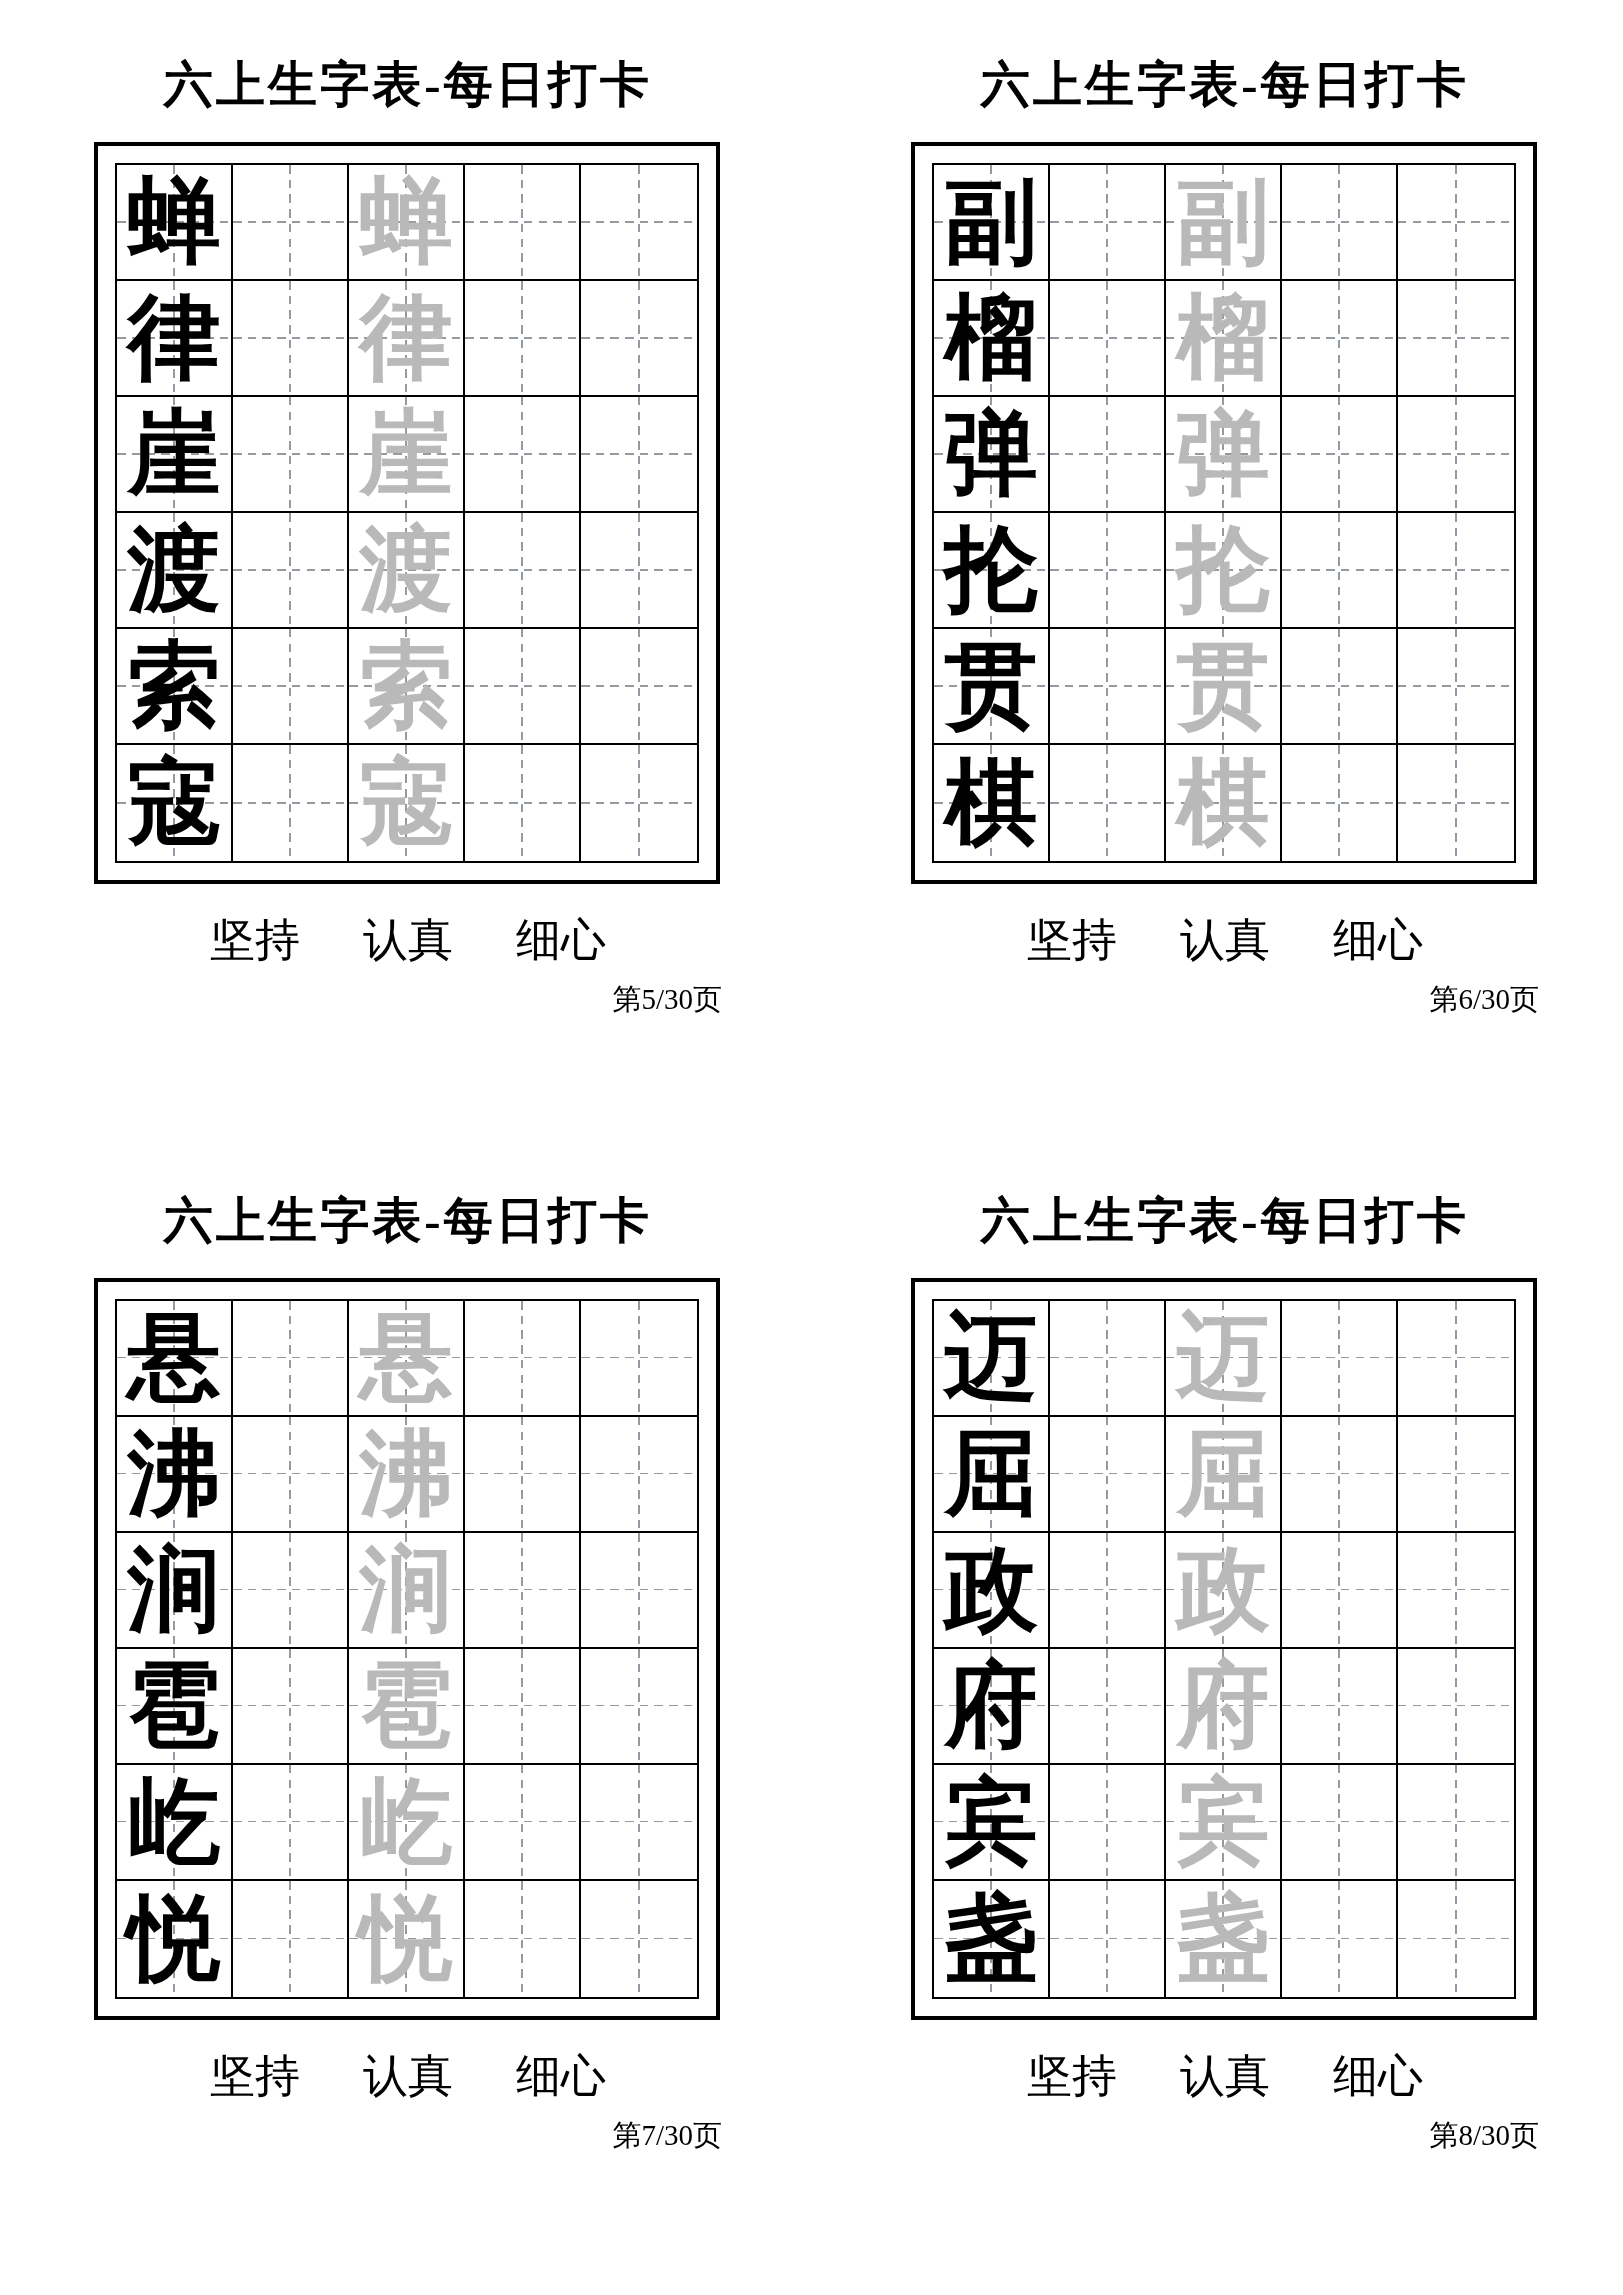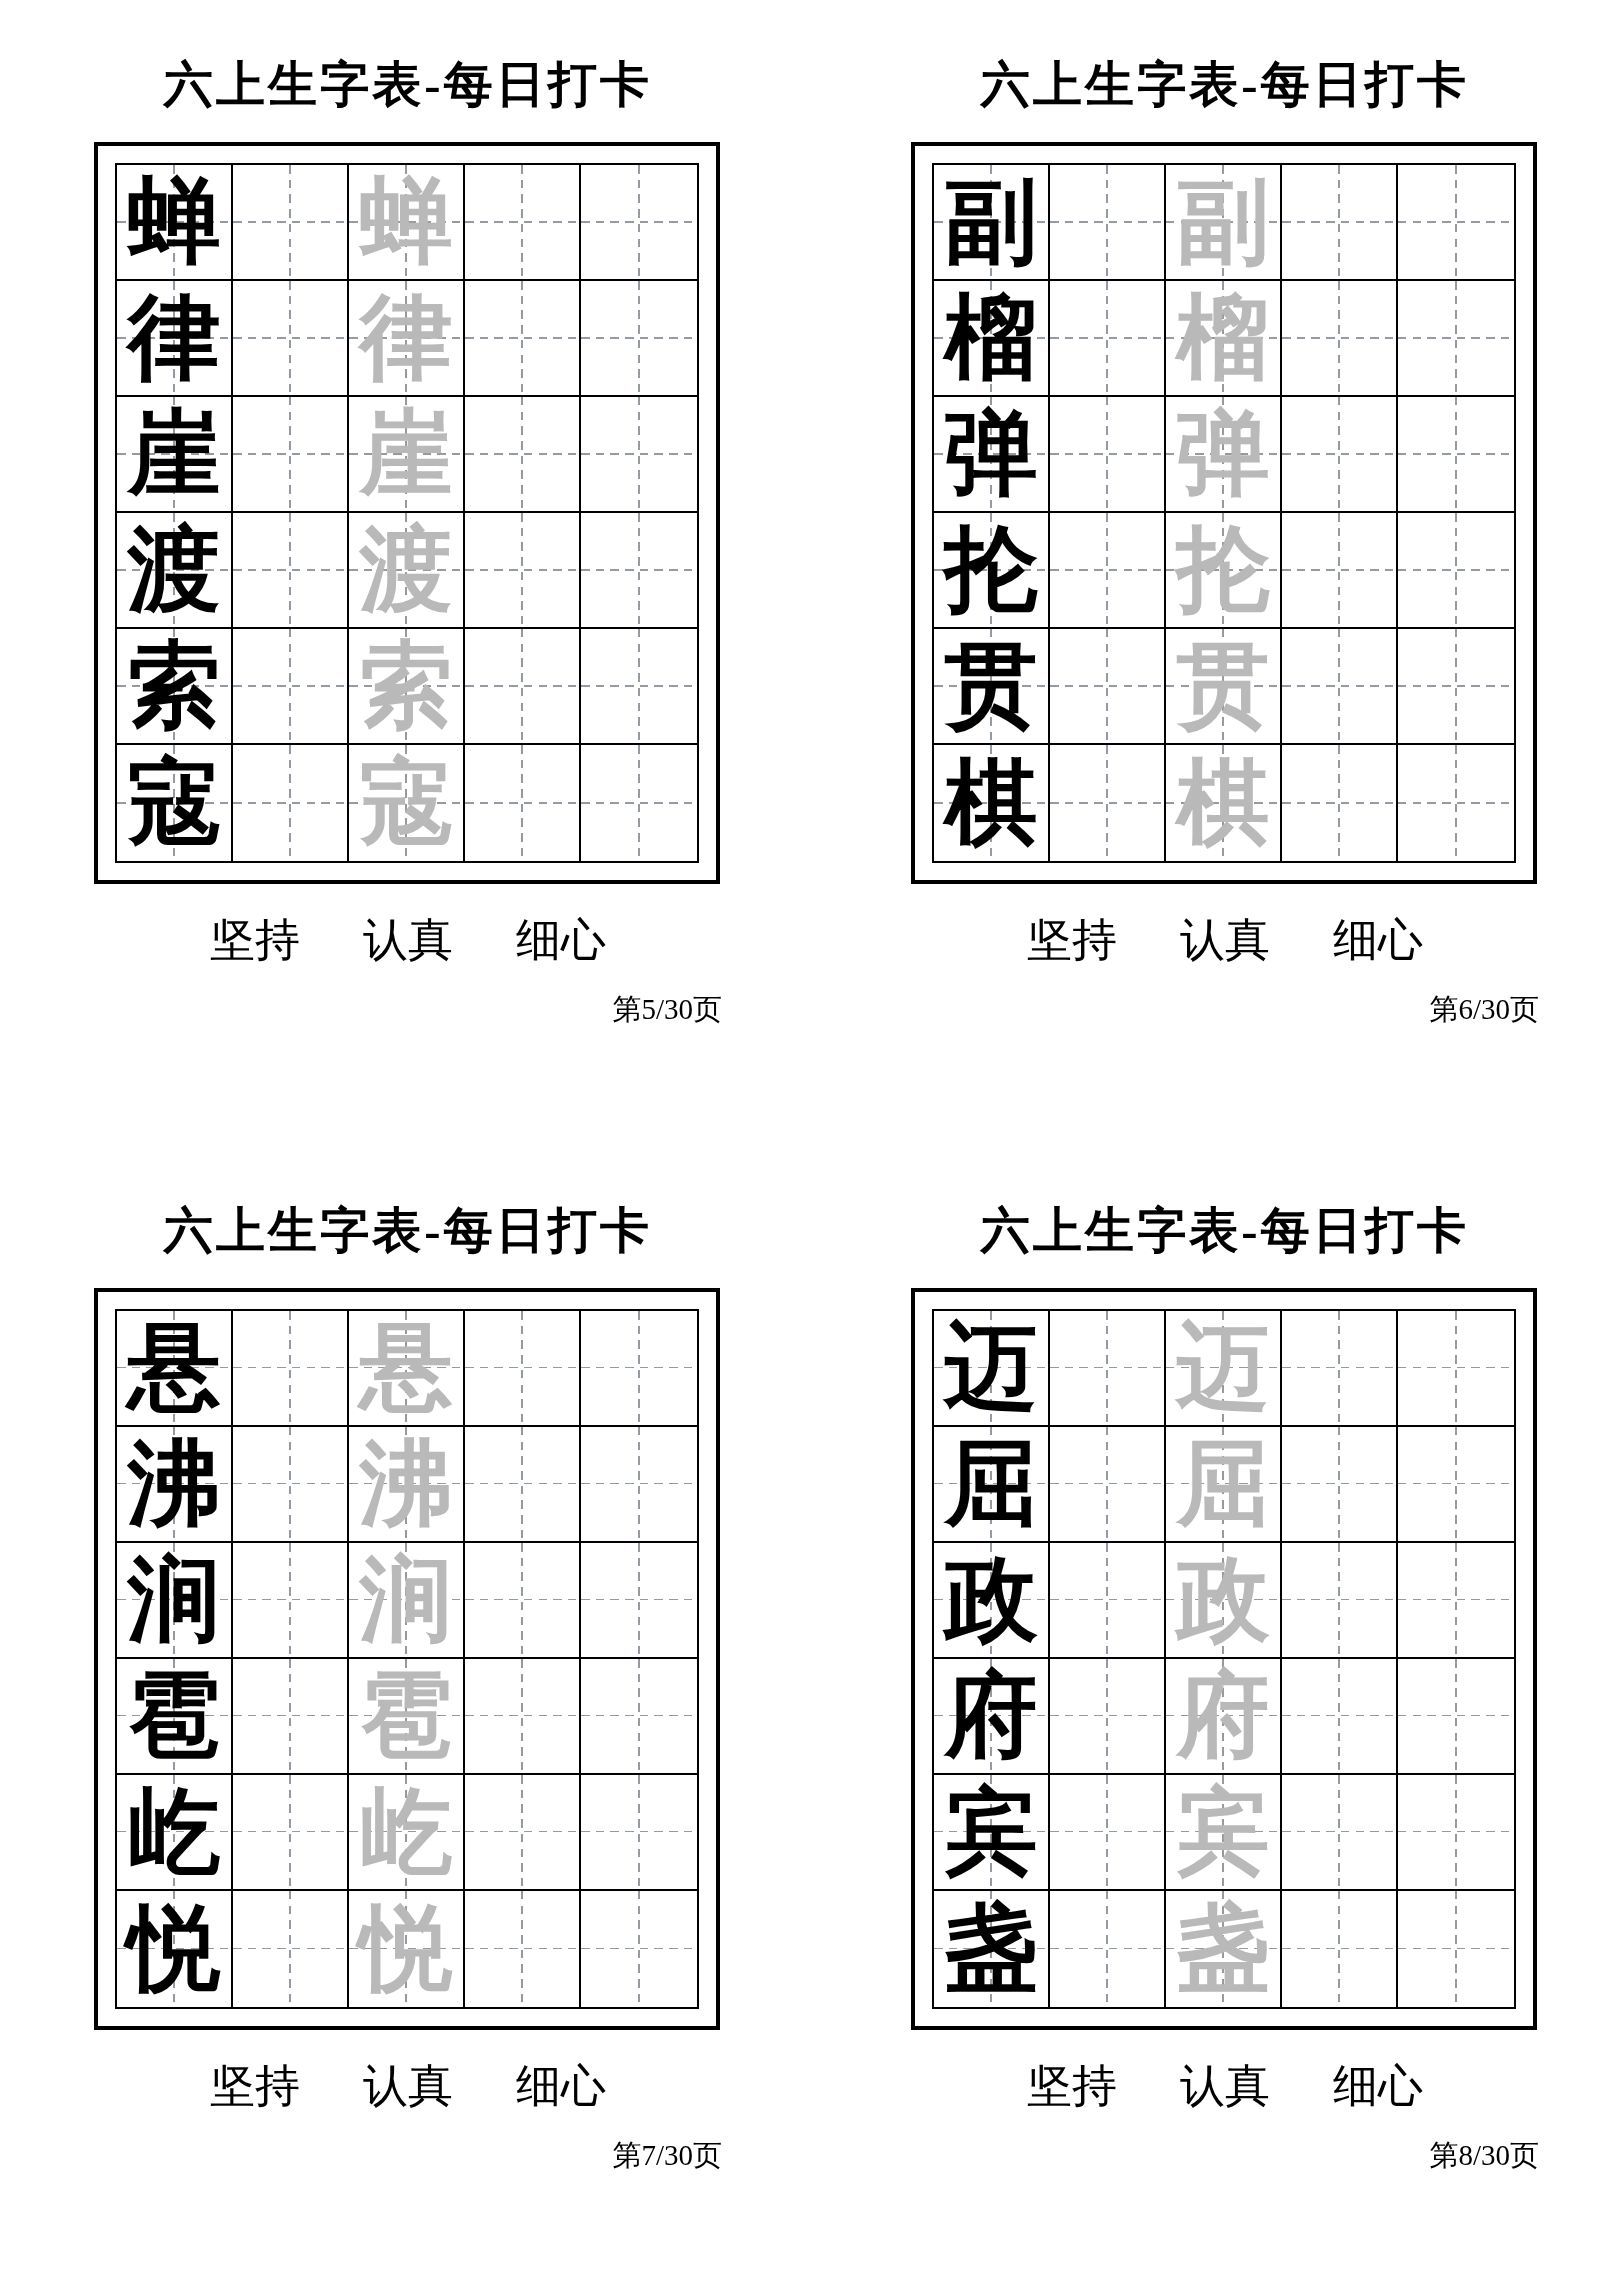--- a/index.html
+++ b/index.html
@@ -70,21 +70,21 @@
   .char.trace{color:var(--trace);font-weight:bold;}
   .motto{
     align-self:center;
     display:flex;gap:63px;
     font-size:45px;font-weight:normal;line-height:1;
     margin-top:34px;
   }
   .page-label{
     align-self:flex-end;
     font-size:29px;line-height:1;
-    margin-top:32px;
+    margin-top:22px;
   }
 </style>
 </head>
 <body>
 
 <div class="sheet">
   <div class="panels">
 
     <div class="panel">
       <h1 class="panel-title">六上生字表-每日打卡</h1>

